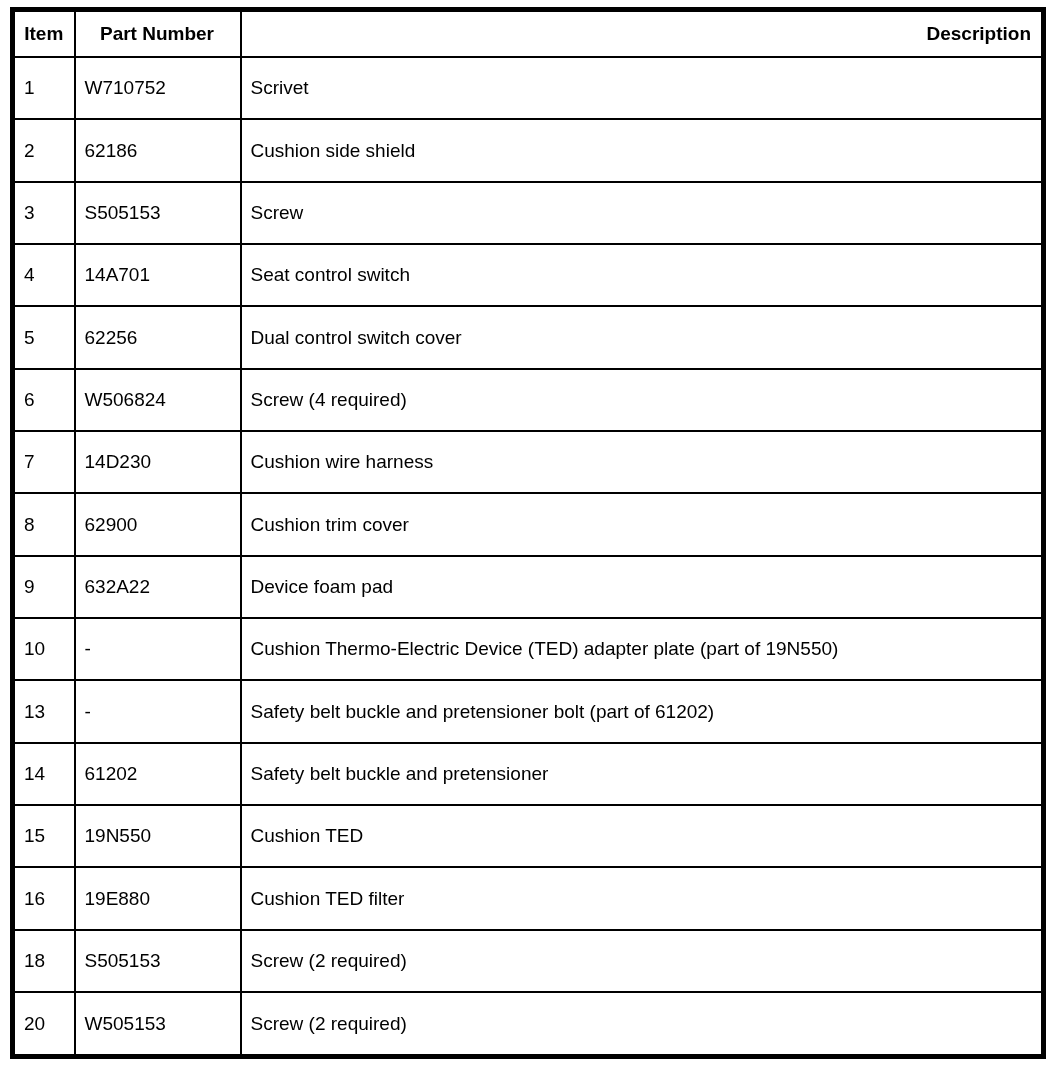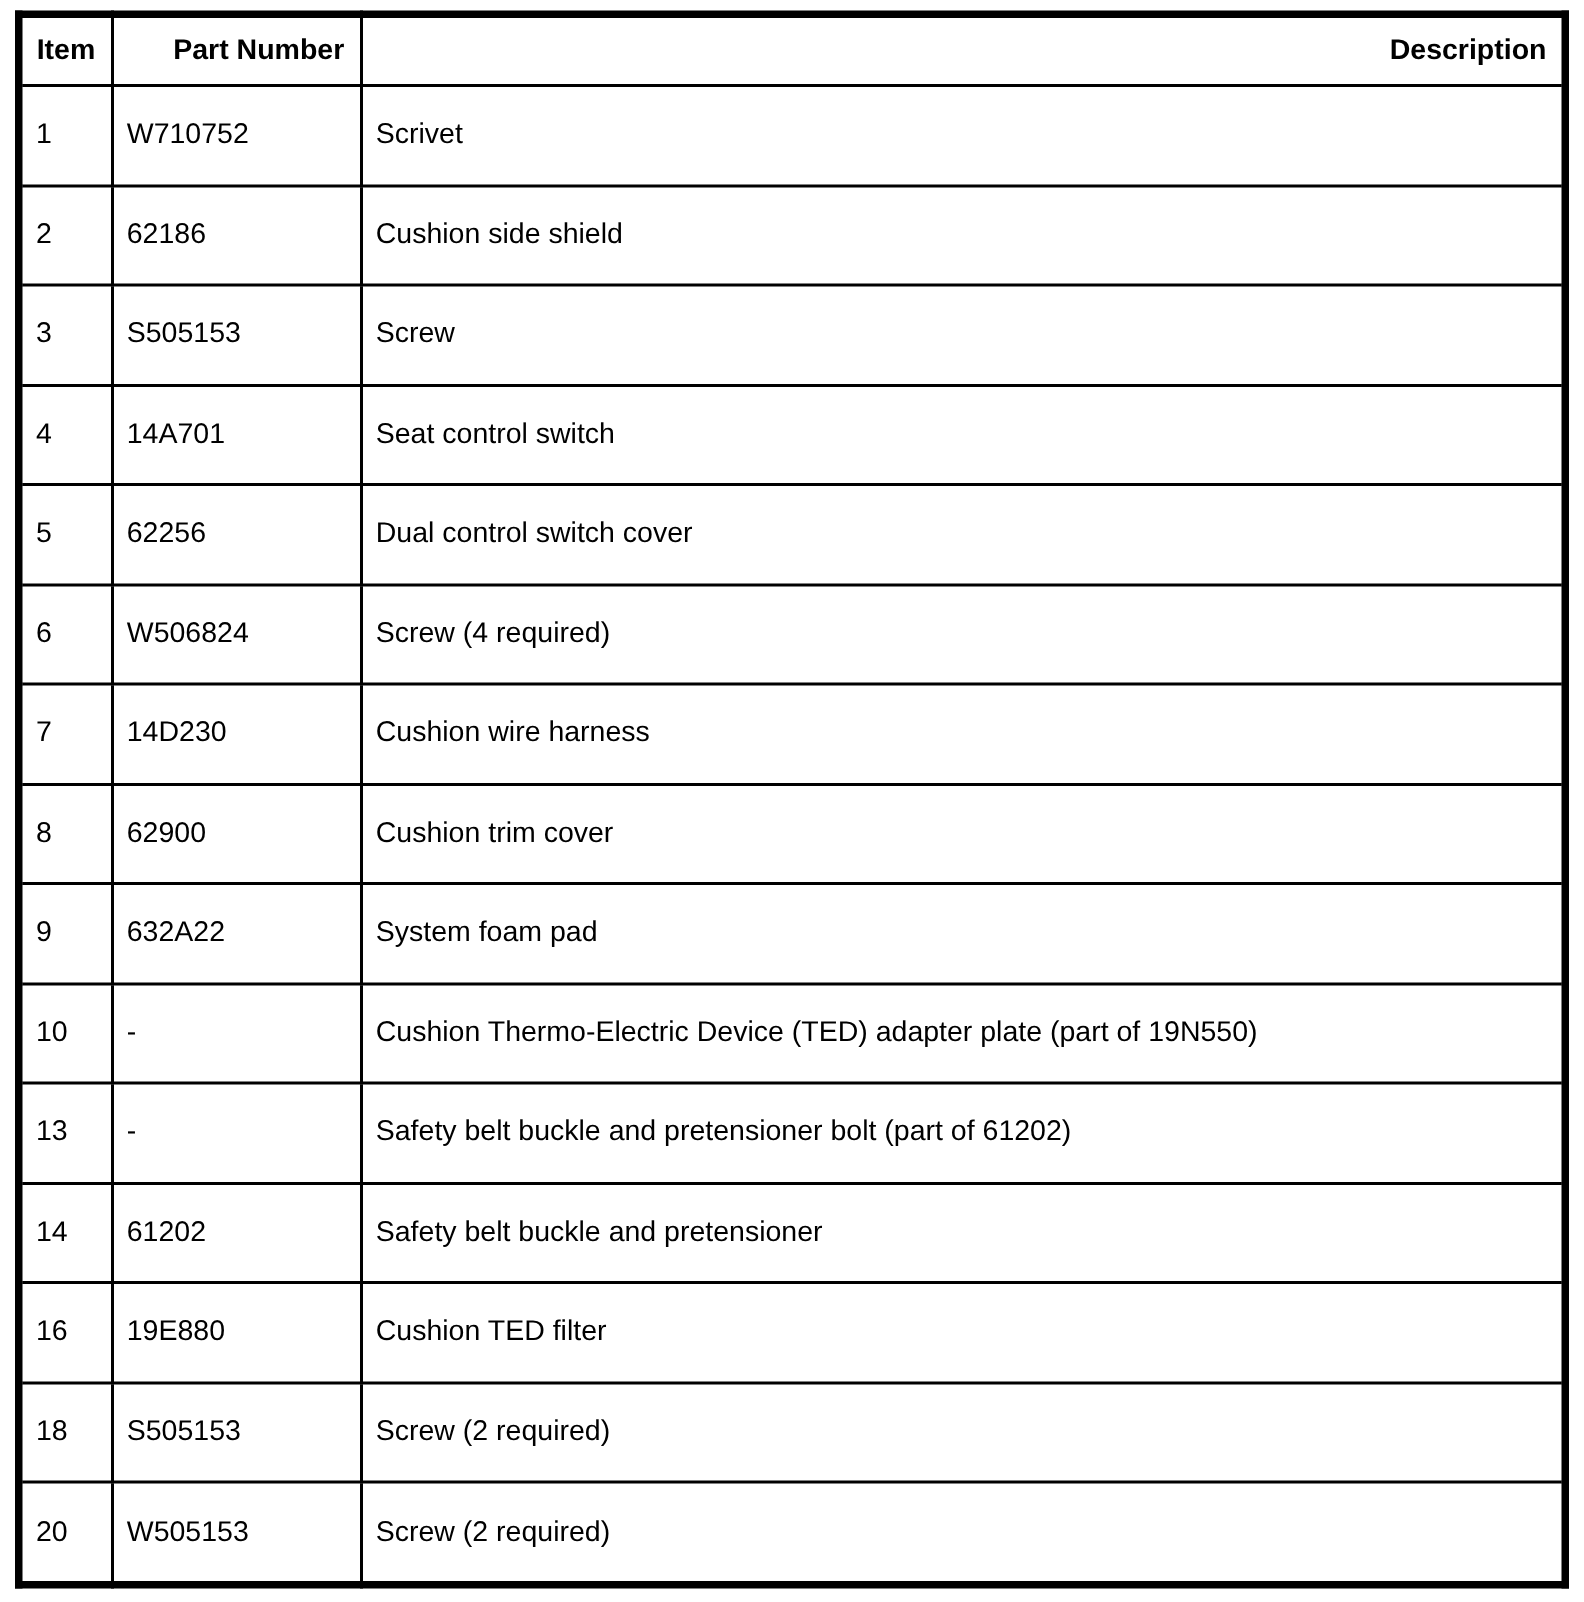--- a/index.html
+++ b/index.html
@@ -31,21 +31,21 @@
     line-height: 1.15;
     padding: 4px 10px 4px 9px;
     vertical-align: middle;
     overflow: hidden;
     white-space: nowrap;
     text-overflow: clip;
     background: #ffffff;
   }
   table.parts th {
     font-weight: bold;
-    text-align: right;
+    text-align: center;
     height: 36px;
   }
   table.parts th.col-desc {
     text-align: right;
   }
   table.parts td {
     font-weight: normal;
     height: 41px;
   }
   col.col-item { width: 62px; }
@@ -106,36 +106,41 @@
           <td>Cushion wire harness</td>
         </tr>
         <tr>
           <td>8</td>
           <td>62900</td>
           <td>Cushion trim cover</td>
         </tr>
         <tr>
           <td>9</td>
           <td>632A22</td>
-          <td>System foam pad</td>
+          <td>Device foam pad</td>
         </tr>
         <tr>
           <td>10</td>
           <td>-</td>
           <td>Cushion Thermo-Electric Device (TED) adapter plate (part of 19N550)</td>
         </tr>
         <tr>
           <td>13</td>
           <td>-</td>
           <td>Safety belt buckle and pretensioner bolt (part of 61202)</td>
         </tr>
         <tr>
           <td>14</td>
           <td>61202</td>
           <td>Safety belt buckle and pretensioner</td>
+        </tr>
+        <tr>
+          <td>15</td>
+          <td>19N550</td>
+          <td>Cushion TED</td>
         </tr>
         <tr>
           <td>16</td>
           <td>19E880</td>
           <td>Cushion TED filter</td>
         </tr>
         <tr>
           <td>18</td>
           <td>S505153</td>
           <td>Screw (2 required)</td>

